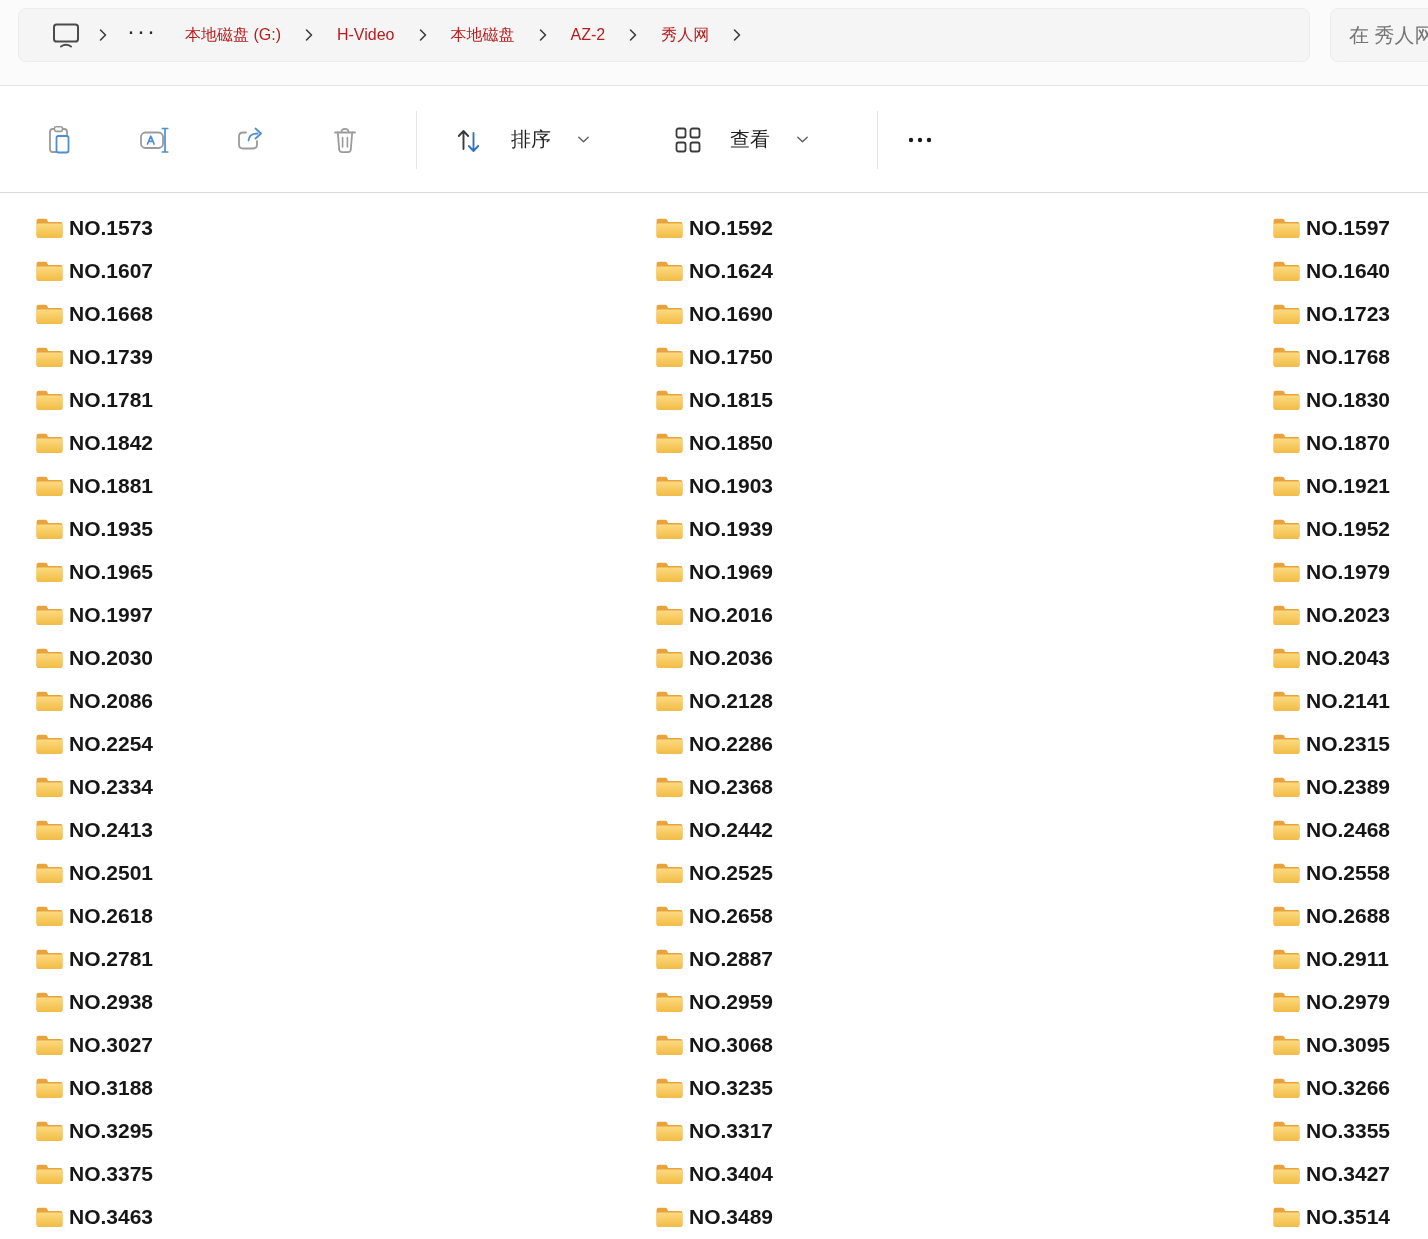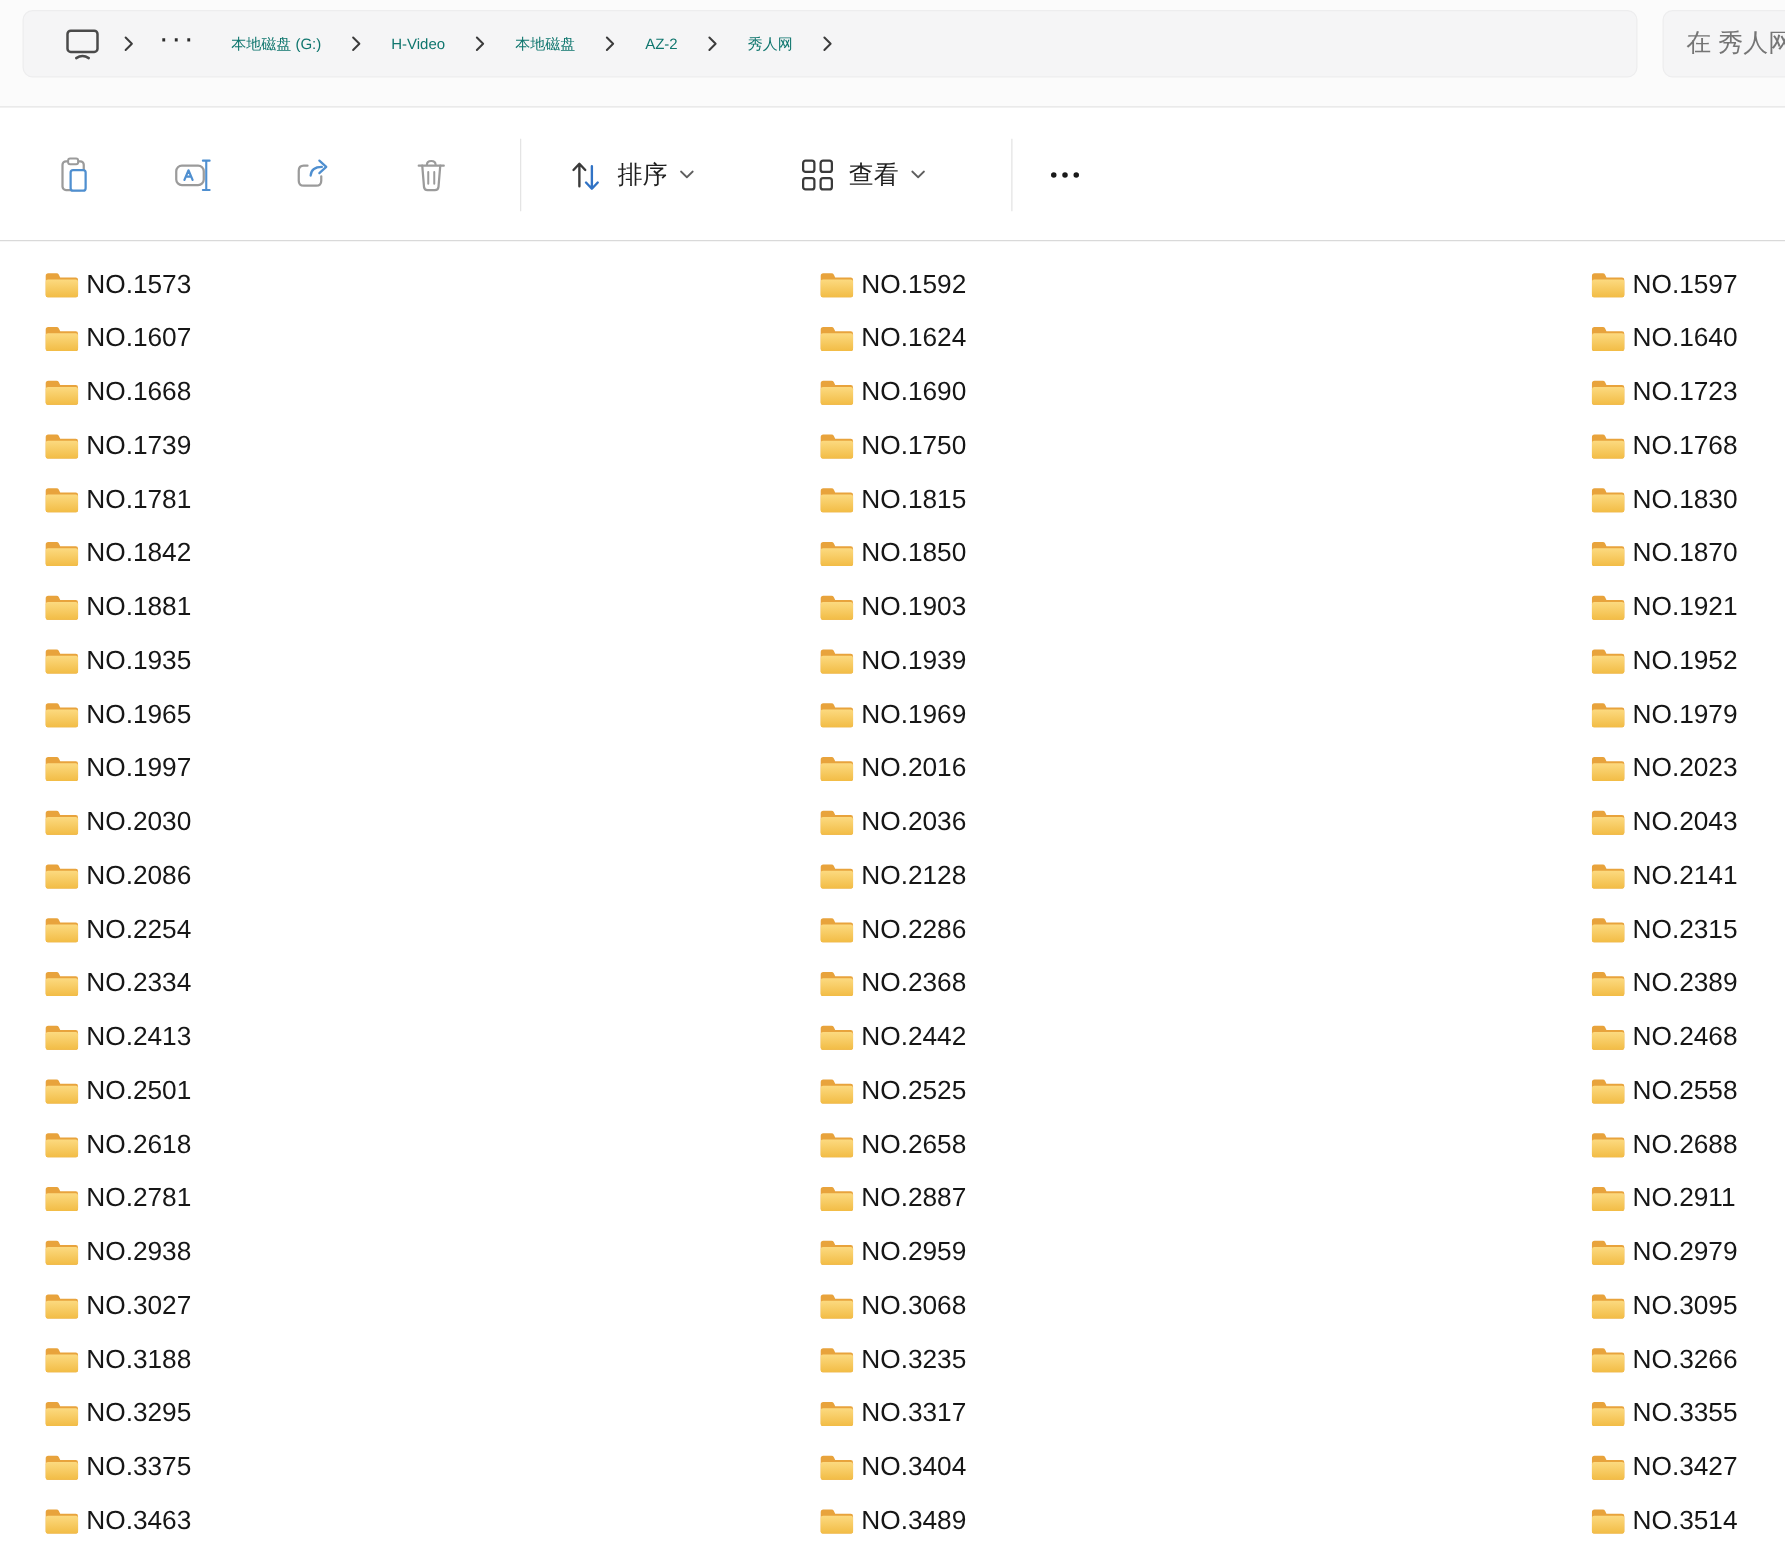--- a/index.html
+++ b/index.html
@@ -31,46 +31,46 @@
     border: none; outline: none; background: transparent;
     font-family: inherit; font-size: 20px; width: 100%; color: #333;
   }
   .searchbar input::placeholder { color: #757575; opacity: 1; }
 
   .bc-btn {
     display: flex; align-items: center; justify-content: center;
     padding: 6px 10px; border-radius: 5px; cursor: default;
   }
   .bc-item {
-    font-size: 12px; color: #0f766e; padding: 8px 16px; border-radius: 5px;
+    font-size: 16px; color: #b91c1c; padding: 8px 16px; border-radius: 5px;
     white-space: nowrap;
   }
   .bc-chev { display: flex; align-items: center; padding: 0 7px; }
   .bc-dots { font-size: 24px; letter-spacing: 2px; color: #2b2b2b; padding: 0 12px 8px 12px; }
   #bc-items { display: flex; align-items: center; }
 
   
   .toolbar {
     position: absolute; top: 87px; left: 0; width: 100%; height: 106px;
     background: #ffffff; border-bottom: 1px solid #d9d9d9;
     display: flex; align-items: center; padding-left: 36px;
   }
   .tb-btn {
     width: 48px; height: 48px; margin-right: 47px; border-radius: 6px;
     display: flex; align-items: center; justify-content: center; flex: 0 0 auto;
   }
   .tb-sep { width: 1px; height: 58px; background: #e4e4e4; flex: 0 0 auto; }
   .tb-group {
-    display: flex; align-items: center; gap: 9px; padding: 8px 10px;
+    display: flex; align-items: center; gap: 26px; padding: 8px 10px;
     border-radius: 6px; flex: 0 0 auto;
   }
   .tb-label { font-size: 20px; color: #1f1f1f; white-space: nowrap; }
 
   
-  .content { position: absolute; top: 194px; left: 0; right: 0; bottom: 0; background: #fff; }
+  .content { position: absolute; top: 194px; left: 0; right: 0; bottom: 0; background: #fff; font-weight: bold; }
   .cols { display: flex; padding: 12px 0 0 35px; }
   .col { width: 620px; flex: 0 0 auto; }
   .col:nth-child(2) { width: 617px; }
   .col:nth-child(3) { width: auto; flex: 1 1 auto; }
   .fitem {
     height: 43px; display: flex; align-items: center; gap: 5px; width: max-content;
     padding-right: 10px;
   }
   .fitem svg { flex: 0 0 auto; }
   .fname { font-size: 21px; color: #161616; white-space: nowrap; }

